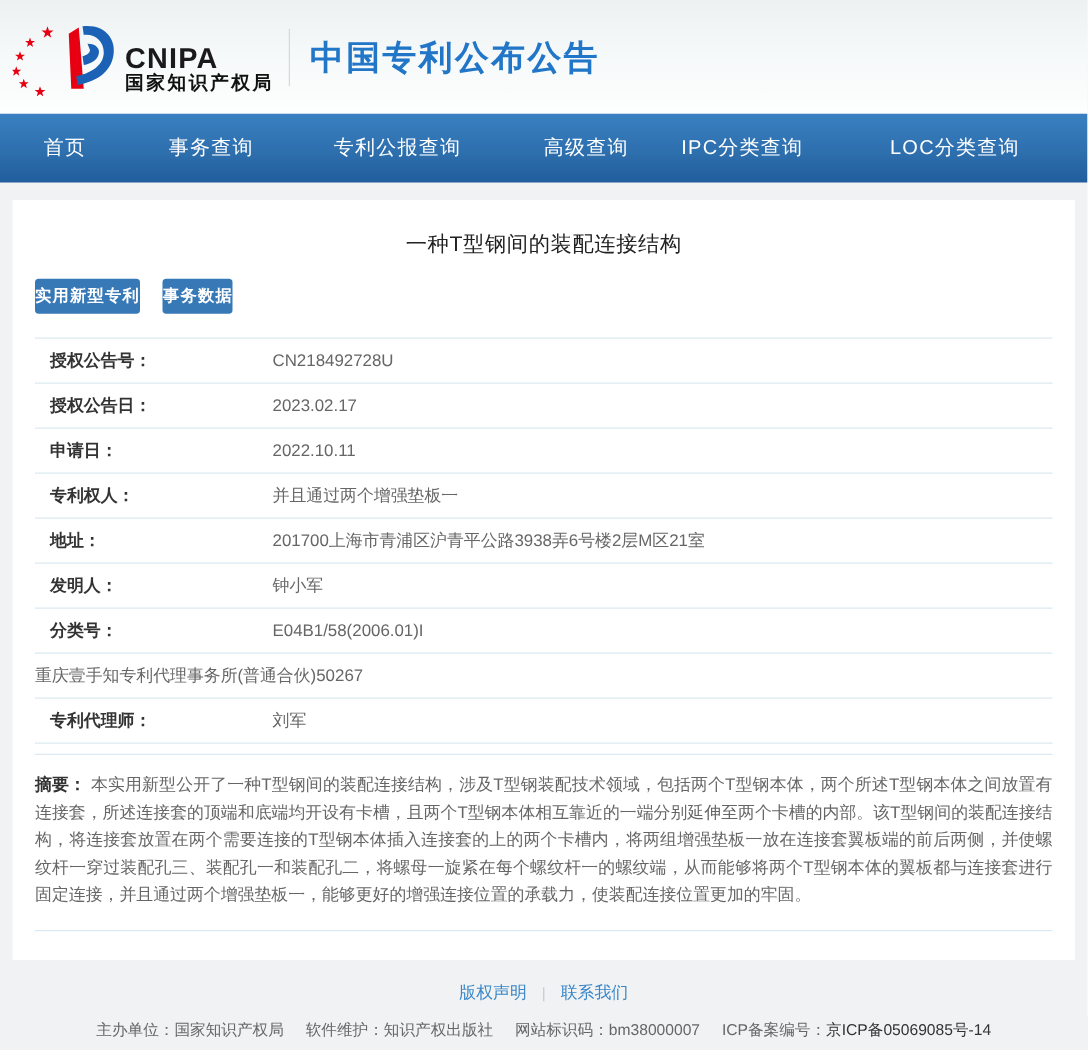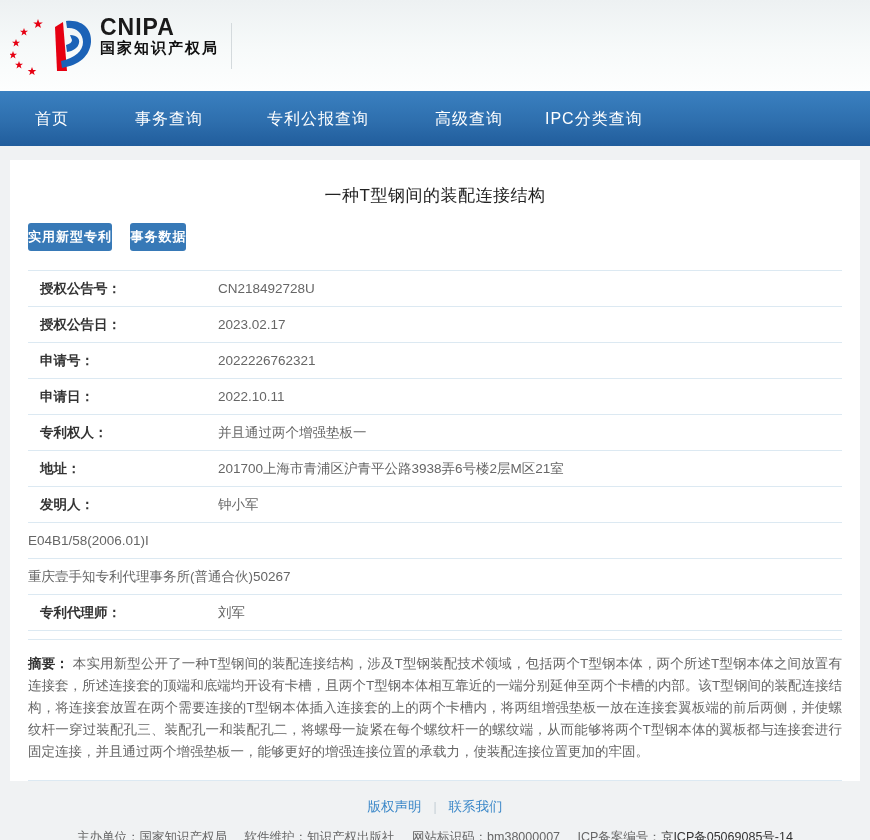--- a/index.html
+++ b/index.html
@@ -11,21 +11,21 @@
     color:#333;
     overflow:hidden;
   }
   
   .site-header {
     height:91px;
     background:linear-gradient(180deg,#edf1f2 0%,#f7fafa 55%,#fdfefe 100%);
     display:flex; align-items:center;
     padding-left:10px;
   }
-  .logo { display:flex; align-items:flex-start; cursor:pointer; }
+  .logo { display:flex; align-items:flex-end; cursor:pointer; }
   .logo svg { display:block; }
   .logo-text { margin-left:6px; }
   .logo-en { font-size:23px; font-weight:bold; color:#1a1a1a; letter-spacing:1px; line-height:24px; }
   .logo-cn { font-size:15px; font-weight:bold; color:#111; font-family:"Liberation Serif","DejaVu Serif",serif; letter-spacing:2px; line-height:19px; }
   .v-divider { width:1px; height:46px; background:#d4dadd; margin:0 16px 0 12px; }
   .site-title { font-size:27px; font-weight:bold; color:#2176c7; letter-spacing:2px; }
   
   .main-nav {
     position:relative; height:55px;
     background:linear-gradient(180deg,#3a80c0 0%,#2e6fae 55%,#215d9c 100%);
@@ -95,68 +95,67 @@
       <polygon points="9,12 17,7 21,56 11,56" fill="#e60012"></polygon>
       <path d="M20,6 C38,4 46,16 45,27 C44,41 33,50 16,53 L15,46 C29,43 37,36 37,27 C37,18 30,12 21,13 Z" fill="#1b62b7"></path>
       <path d="M24,20 C31,20 34,24 33,28 C32,33 27,36 21,37 L20,30 C24,29 26,27 26,25 Z" fill="#1b62b7"></path>
     </svg>
     <div class="logo-text">
       <div class="logo-en">CNIPA</div>
       <div class="logo-cn">国家知识产权局</div>
     </div>
   </div>
   <div class="v-divider"></div>
+  <div class="site-title">中国专利公布公告</div>
 </header>
 
 <nav class="main-nav">
   <a class="nav-item" style="left:35px">首页</a>
   <a class="nav-item" style="left:135px">事务查询</a>
   <a class="nav-item" style="left:435px">高级查询</a>
   <a class="nav-item" style="left:267px">专利公报查询</a>
   <a class="nav-item" style="left:545px">IPC分类查询</a>
+  <a class="nav-item" style="left:712px">LOC分类查询</a>
 </nav>
 
 <main class="card">
   <h1 class="patent-title">一种T型钢间的装配连接结构</h1>
 
   <div class="badges">
     <button class="badge-btn">实用新型专利</button>
     <button class="badge-btn">事务数据</button>
   </div>
 
   <div class="fields">
     <div class="field-row">
       <span class="f-label">授权公告号：</span>
       <span class="f-value">CN218492728U</span>
     </div>
     <div class="field-row">
       <span class="f-label">授权公告日：</span>
       <span class="f-value">2023.02.17</span>
     </div>
     <div class="field-row">
-      <span class="f-label">申请号：</span>
-      <span class="f-value">2022226762321</span>
-    </div>
-    <div class="field-row">
       <span class="f-label">申请日：</span>
       <span class="f-value">2022.10.11</span>
     </div>
     <div class="field-row">
       <span class="f-label">专利权人：</span>
       <span class="f-value">并且通过两个增强垫板一</span>
     </div>
     <div class="field-row">
       <span class="f-label">地址：</span>
       <span class="f-value">201700上海市青浦区沪青平公路3938弄6号楼2层M区21室</span>
     </div>
     <div class="field-row">
       <span class="f-label">发明人：</span>
       <span class="f-value">钟小军</span>
     </div>
     <div class="field-row">
+      <span class="f-label">分类号：</span>
       <span class="f-value">E04B1/58(2006.01)I</span>
     </div>
     <div class="field-row">
       <span class="f-value">重庆壹手知专利代理事务所(普通合伙)50267</span>
     </div>
     <div class="field-row">
       <span class="f-label">专利代理师：</span>
       <span class="f-value">刘军</span>
     </div>
   </div>

